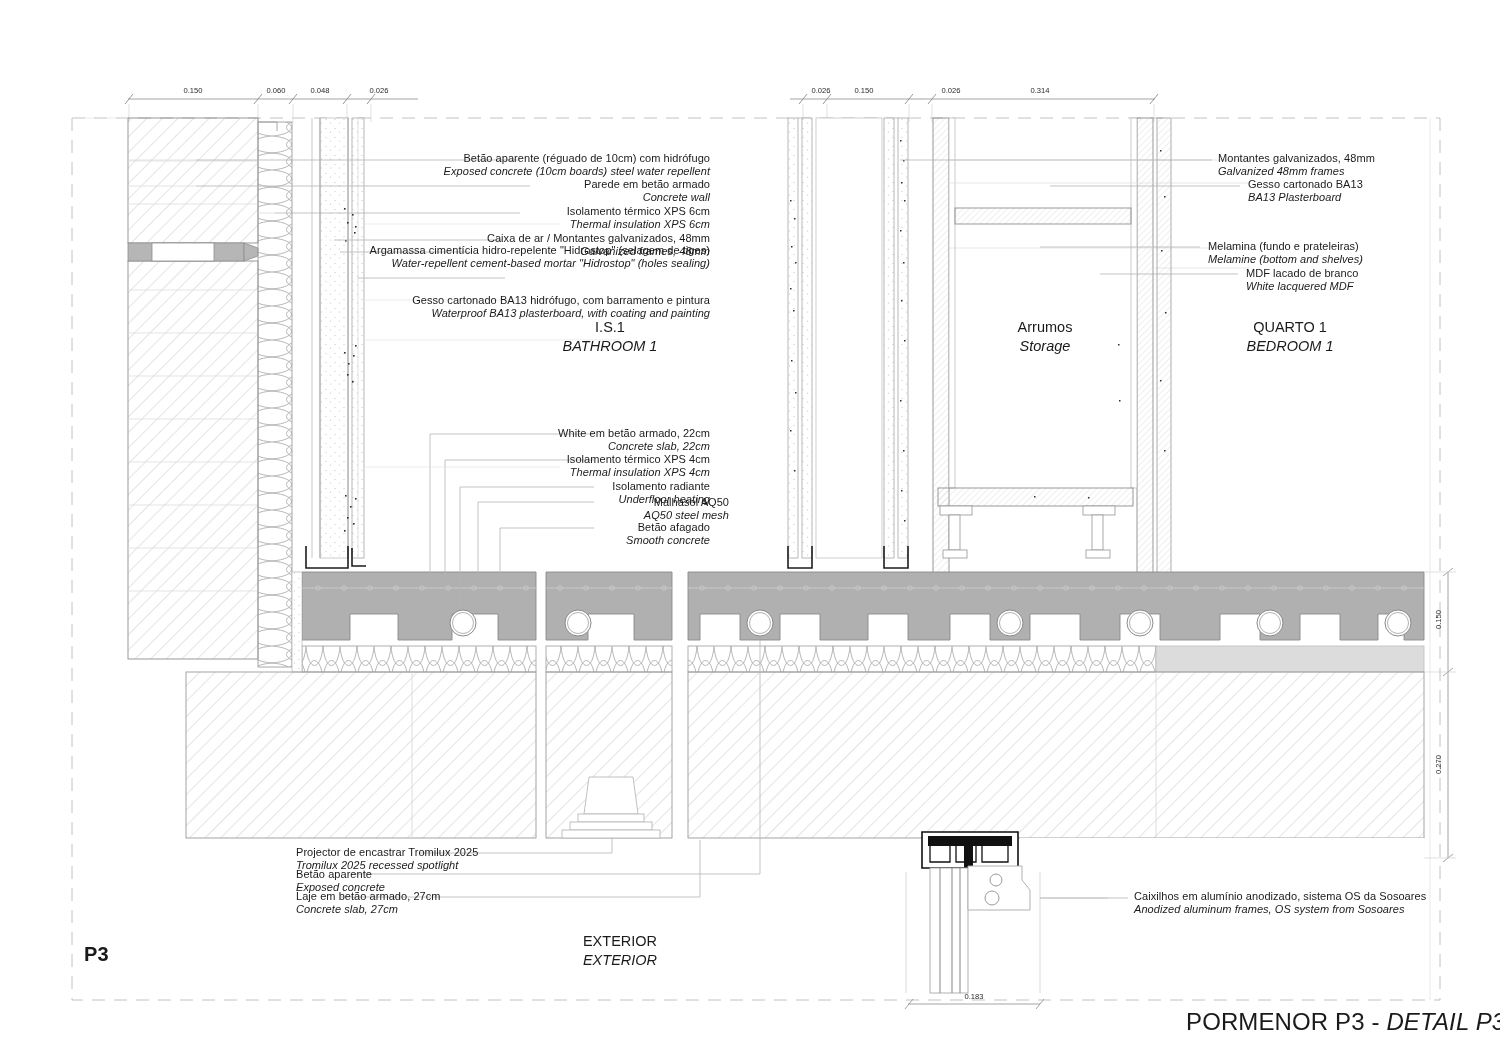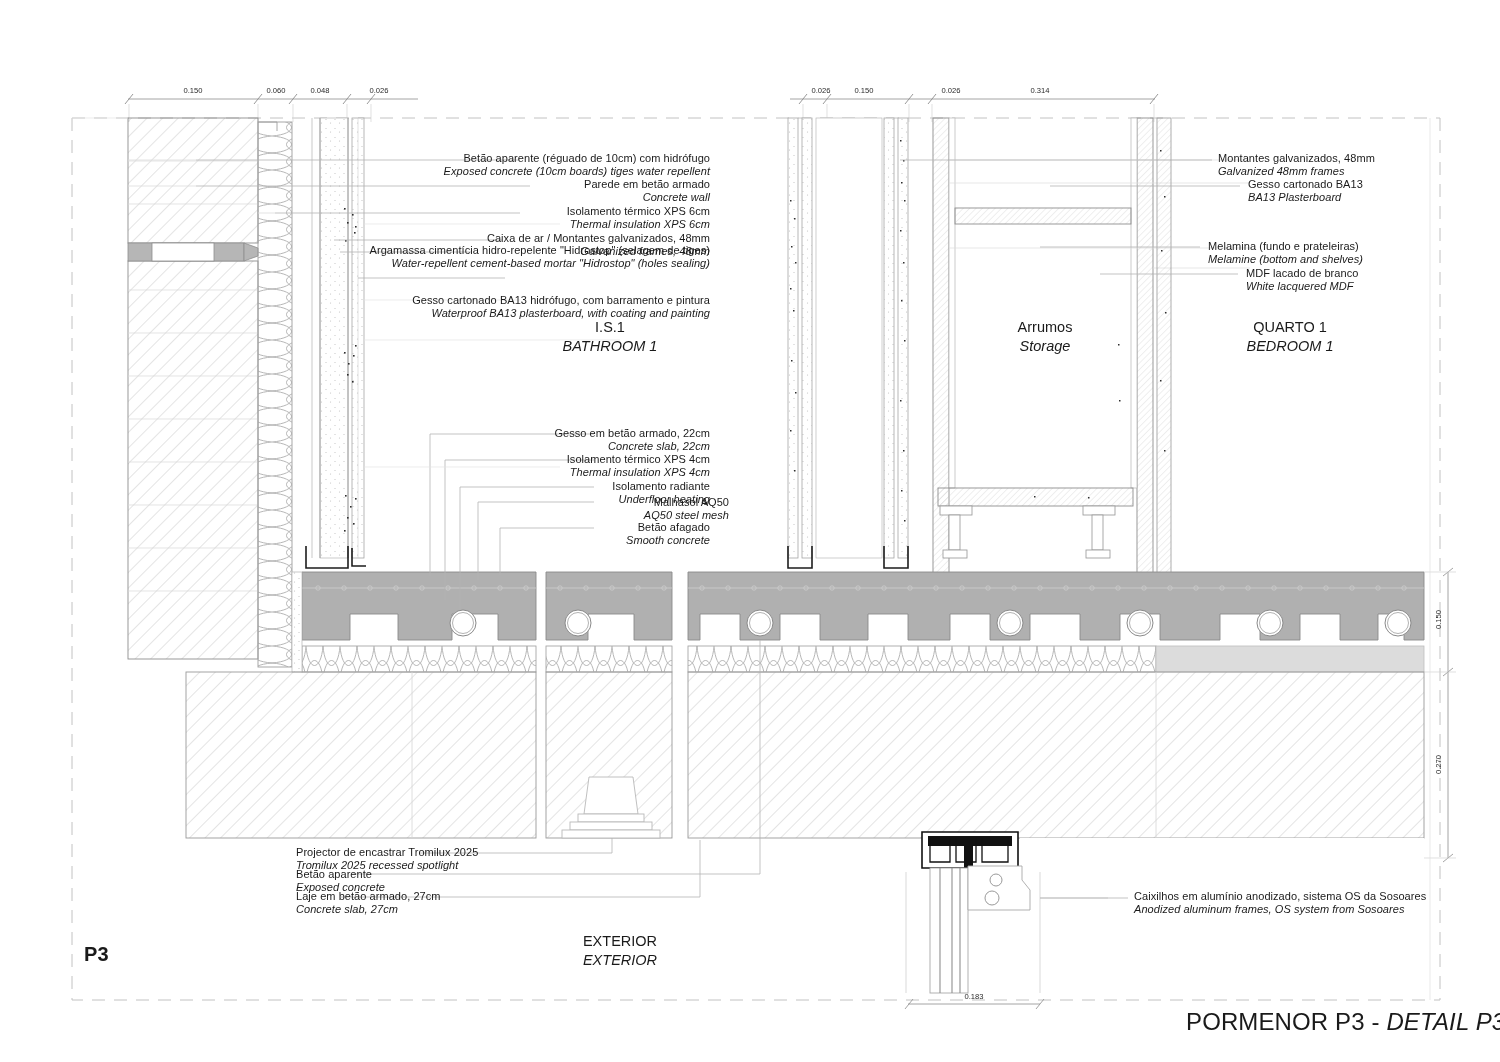--- a/index.html
+++ b/index.html
@@ -494,21 +494,21 @@
   <div class="dimtxt" style="left:926px;top:86px;width:50px;">0.026</div>
   <div class="dimtxt" style="left:1010px;top:86px;width:60px;">0.314</div>
 
   <div class="dimtxt vert" style="left:1418px;top:615px;width:40px;">0.150</div>
   <div class="dimtxt vert" style="left:1418px;top:760px;width:40px;">0.270</div>
 
   <div class="dimtxt" style="left:944px;top:992px;width:60px;">0.183</div>
 
   <div class="txt ann right" style="left:200px;top:152px;width:510px;">
     <span class="pt">Betão aparente (réguado de 10cm) com hidrófugo</span>
-    <span class="en">Exposed concrete (10cm boards) tiges water repellent</span>
+    <span class="en">Exposed concrete (10cm boards) steel water repellent</span>
   </div>
   <div class="txt ann right" style="left:200px;top:178px;width:510px;">
     <span class="pt">Parede em betão armado</span>
     <span class="en">Concrete wall</span>
   </div>
   <div class="txt ann right" style="left:200px;top:205px;width:510px;">
     <span class="pt">Isolamento térmico XPS 6cm</span>
     <span class="en">Thermal insulation XPS 6cm</span>
   </div>
   <div class="txt ann right" style="left:200px;top:232px;width:510px;">
@@ -518,21 +518,21 @@
   <div class="txt ann right" style="left:200px;top:244px;width:510px;">
     <span class="pt">Argamassa cimentícia hidro-repelente "Hidrostop" (selagem de tiges)</span>
     <span class="en">Water-repellent cement-based mortar "Hidrostop" (holes sealing)</span>
   </div>
   <div class="txt ann right" style="left:200px;top:270px;width:510px;margin-top:24px;">
     <span class="pt">Gesso cartonado BA13 hidrófugo, com barramento e pintura</span>
     <span class="en">Waterproof BA13 plasterboard, with coating and painting</span>
   </div>
 
   <div class="txt ann right" style="left:400px;top:427px;width:310px;">
-    <span class="pt">Gesso em betão armado, 22cm</span>
+    <span class="pt">White em betão armado, 22cm</span>
     <span class="en">Concrete slab, 22cm</span>
   </div>
   <div class="txt ann right" style="left:400px;top:453px;width:310px;">
     <span class="pt">Isolamento térmico XPS 4cm</span>
     <span class="en">Thermal insulation XPS 4cm</span>
   </div>
   <div class="txt ann right" style="left:400px;top:480px;width:310px;">
     <span class="pt">Isolamento radiante</span>
     <span class="en">Underfloor heating</span>
   </div>

